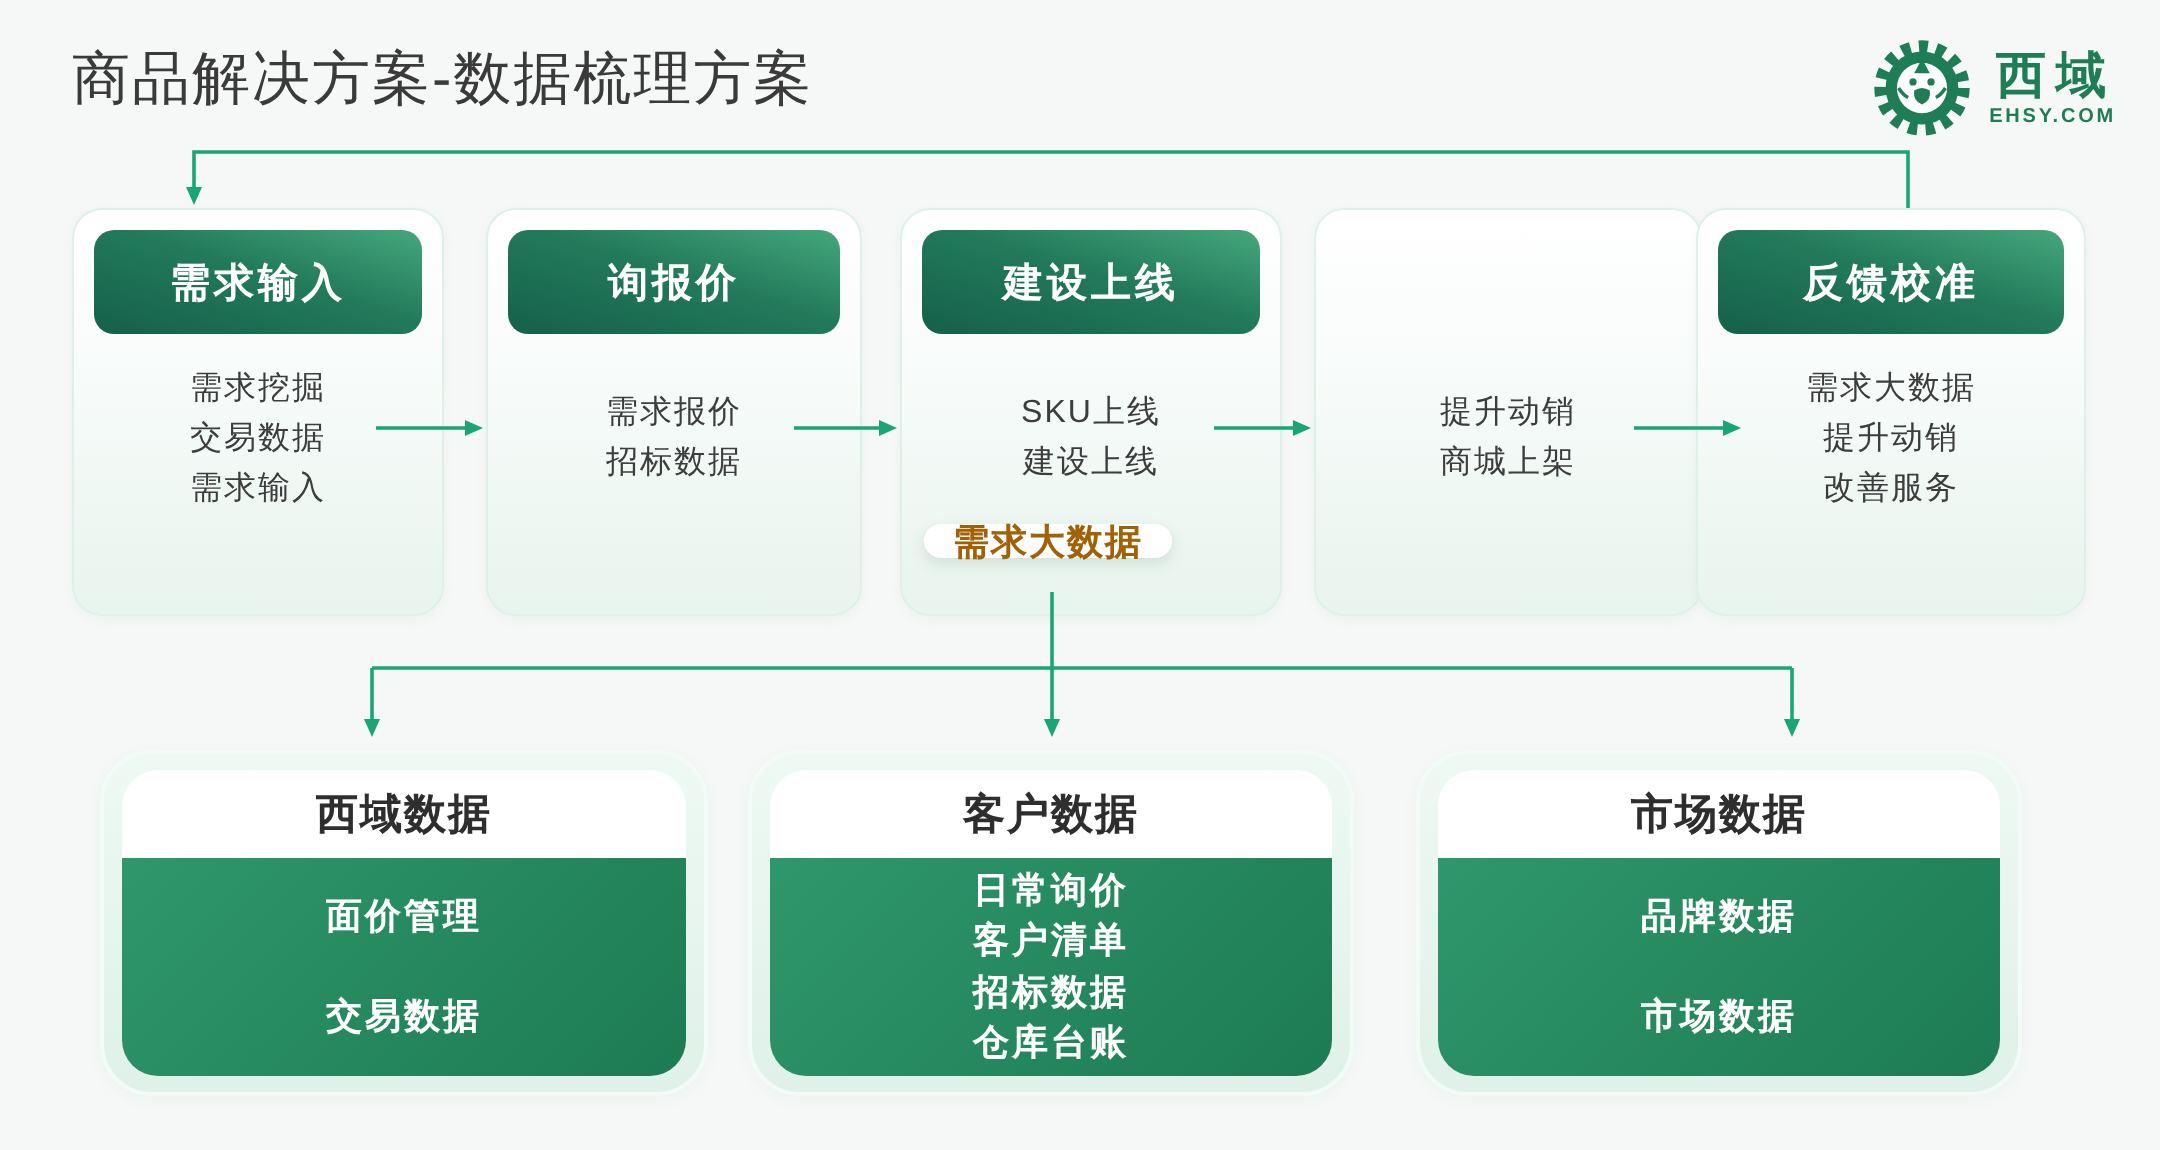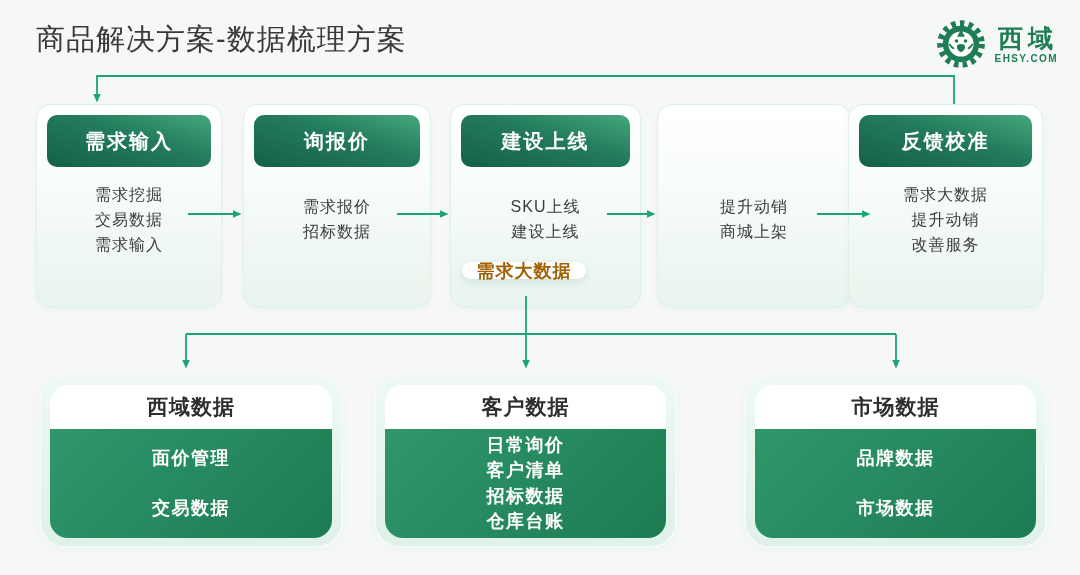--- a/index.html
+++ b/index.html
@@ -178,39 +178,39 @@
     <div class="flow-head">反馈校准</div>
     <div class="flow-items">
       <div class="flow-item">需求大数据</div>
       <div class="flow-item">提升动销</div>
       <div class="flow-item">改善服务</div>
     </div>
   </div>
 
   <div class="badge">需求大数据</div>
 
-  <div class="data-card" style="left:39px;width:304px">
+  <div class="data-card" style="left:50px;width:304px">
     <div class="data-head">西域数据</div>
     <div class="data-body">
       <div class="data-item">面价管理</div>
       <div class="data-item">交易数据</div>
     </div>
   </div>
 
   <div class="data-card" style="left:374px;width:303px">
     <div class="data-head">客户数据</div>
     <div class="data-body">
       <div class="data-item">日常询价</div>
       <div class="data-item">客户清单</div>
       <div class="data-item">招标数据</div>
       <div class="data-item">仓库台账</div>
     </div>
   </div>
 
-  <div class="data-card" style="left:744px;width:303px">
+  <div class="data-card" style="left:708px;width:303px">
     <div class="data-head">市场数据</div>
     <div class="data-body">
       <div class="data-item">品牌数据</div>
       <div class="data-item">市场数据</div>
     </div>
   </div>
 
 </div>
 
 </body></html>

